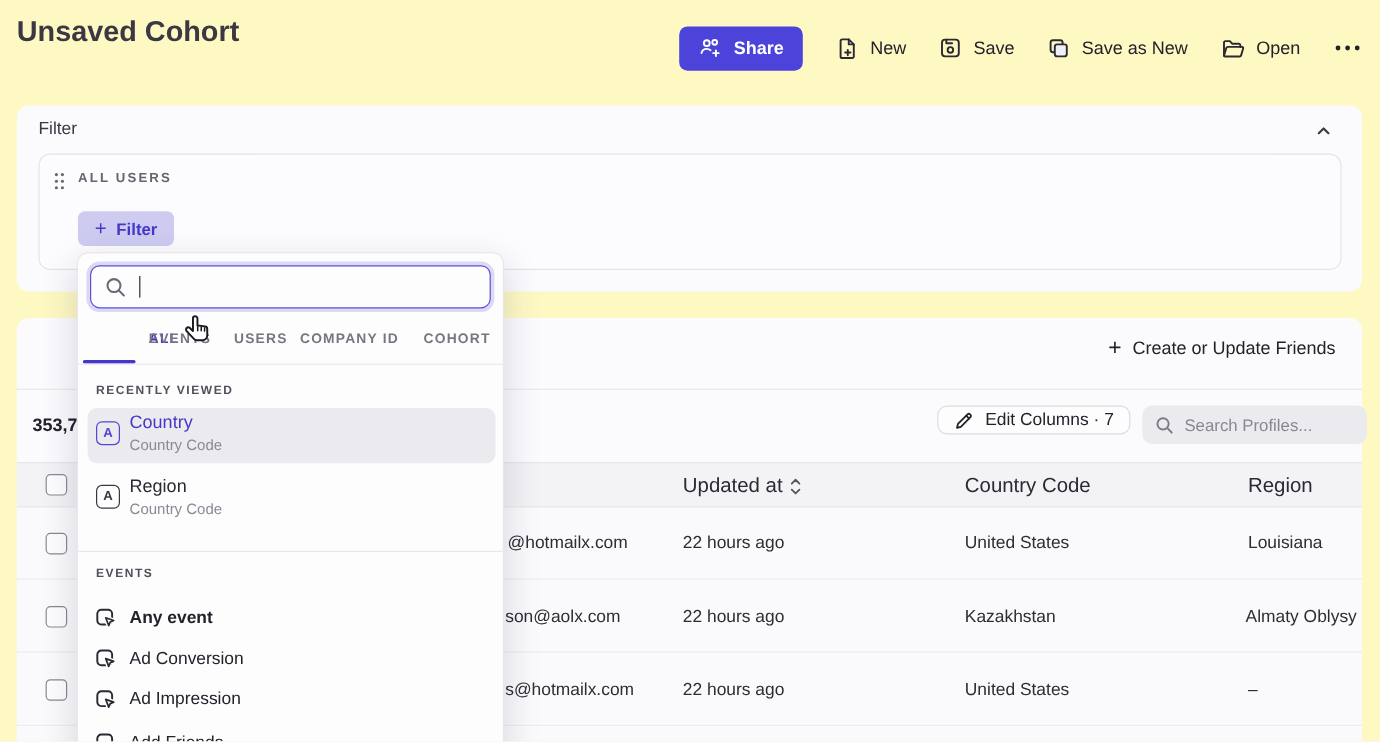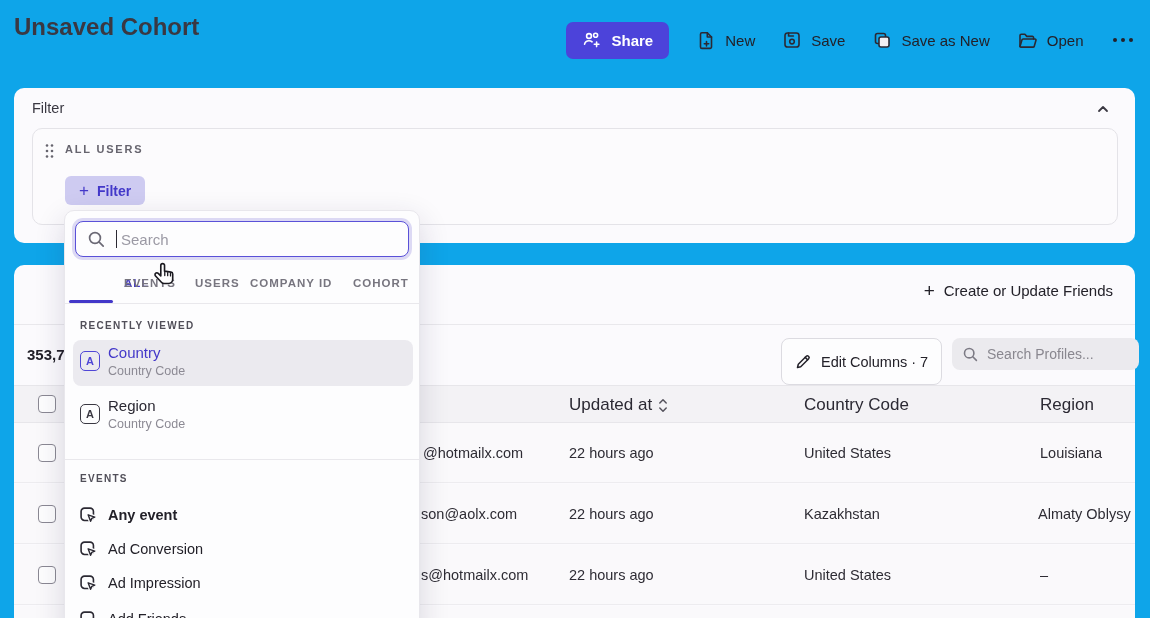--- a/index.html
+++ b/index.html
@@ -1,18 +1,18 @@
 <!DOCTYPE html>
 <html><head>
 <meta charset="utf-8">
 <style>
   * { margin:0; padding:0; box-sizing:border-box; }
   html,body { width:1150px; height:618px; }
   body { font-family:"Liberation Sans", sans-serif; background:#f0eff3; }
-  .screen { position:relative; width:1150px; height:618px; overflow:hidden; background:#0ea5e9; }
+  .screen { position:relative; width:1150px; height:618px; overflow:hidden; background:#fef9c3; }
 
   
   .page-title { position:absolute; left:14px; top:13px; font-size:24px; font-weight:700; color:#3a3842; }
   .header-actions { position:absolute; right:15px; top:21px; height:38px; display:flex; align-items:center; gap:27px; }
   .btn-share { display:flex; align-items:center; gap:9px; height:37px; padding:0 16px; background:#4c43da; border:none; border-radius:7px; color:#ffffff; font-size:15px; font-weight:600; font-family:inherit; cursor:pointer; }
   .btn-ghost { display:flex; align-items:center; gap:9px; background:none; border:none; color:#232129; font-size:15px; font-weight:500; font-family:inherit; cursor:pointer; }
   .btn-more { display:flex; align-items:center; gap:3.5px; background:none; border:none; cursor:pointer; padding:4px 2px; }
   .btn-more i { width:4.5px; height:4.5px; border-radius:50%; background:#232129; }
 
   
@@ -26,21 +26,21 @@
   .drag-handle { position:absolute; left:12px; top:14px; }
   .all-users { position:absolute; left:32px; top:14px; font-size:11px; font-weight:600; letter-spacing:1.8px; color:#66646e; }
   .btn-add-filter { position:absolute; left:32px; top:47px; height:29px; display:flex; align-items:center; gap:8px; padding:0 14px; background:#cecbf1; border:none; border-radius:6px; color:#4338c9; font-size:14px; font-weight:600; font-family:inherit; cursor:pointer; }
   .btn-add-filter .plus { font-size:17px; font-weight:400; line-height:1; }
 
   
   .btn-create { position:absolute; right:22px; top:16px; display:flex; align-items:center; gap:9px; background:none; border:none; color:#232129; font-size:15px; font-weight:500; font-family:inherit; cursor:pointer; }
   .btn-create .plus { font-size:19px; font-weight:400; line-height:1; color:#232129; }
   .toolbar-divider { position:absolute; left:0; right:0; top:59px; height:1px; background:#e9e8ec; }
   .profiles-count { position:absolute; left:13px; top:81px; width:52px; overflow:hidden; white-space:nowrap; font-size:15px; font-weight:600; color:#232129; }
-  .btn-edit-columns { position:absolute; left:767px; top:73px; height:47px; display:flex; align-items:center; gap:9px; padding:0 13px; background:#fdfdfe; border:1px solid #dcdbe1; border-radius:8px; color:#232129; font-size:14.5px; font-weight:500; font-family:inherit; cursor:pointer; }
+  .btn-edit-columns { position:absolute; left:767px; top:73px; height:24px; display:flex; align-items:center; gap:9px; padding:0 13px; background:#fdfdfe; border:1px solid #dcdbe1; border-radius:8px; color:#232129; font-size:14.5px; font-weight:500; font-family:inherit; cursor:pointer; }
   .search-profiles { position:absolute; left:938px; top:73px; width:187px; height:32px; display:flex; align-items:center; gap:8px; padding:0 10px; background:#ebeaee; border-radius:8px; }
   .search-profiles input { border:none; background:transparent; outline:none; width:120px; font-size:14px; font-family:inherit; color:#232129; }
   .search-profiles input::placeholder { color:#89878f; }
 
   
   .table-head { position:absolute; left:0; right:0; top:120px; height:38px; background:#f3f2f5; border-top:1px solid #e7e6ea; border-bottom:1px solid #e7e6ea; }
   .th { position:absolute; top:9px; font-size:17px; font-weight:500; color:#2b2933; display:flex; align-items:center; gap:6px; }
   .checkbox { position:absolute; width:18px; height:18px; border:1.5px solid #8a8893; border-radius:4px; background:#fdfdfe; cursor:pointer; }
   .trow { position:absolute; left:0; right:0; border-bottom:1px solid #edecef; background:#faf9fb; }
   .td { position:absolute; font-size:14.5px; color:#2e2c34; white-space:nowrap; }
@@ -241,21 +241,20 @@
 
   <div class="dropdown">
     <div class="dd-search">
       <span>
         <svg width="19" height="19" viewBox="0 0 19 19" fill="none" stroke="#6b6975" stroke-width="1.7" stroke-linecap="round">
           <circle cx="8" cy="8" r="5.4"></circle>
           <path d="M12.2 12.2l4 4"></path>
         </svg>
       </span>
       <span class="caret"></span>
-      <input type="text" readonly="" placeholder="Search" style="">
     </div>
 
     <button class="dd-tab active" style="left:13px;">ALL</button>
     <button class="dd-tab" style="left:59px;">EVENTS</button>
     <button class="dd-tab" style="left:130px;">USERS</button>
     <button class="dd-tab" style="left:185px;">COMPANY ID</button>
     <button class="dd-tab" style="left:288px;">COHORT</button>
     <div class="tab-underline"></div>
     <div class="dd-tabs-divider"></div>
 

